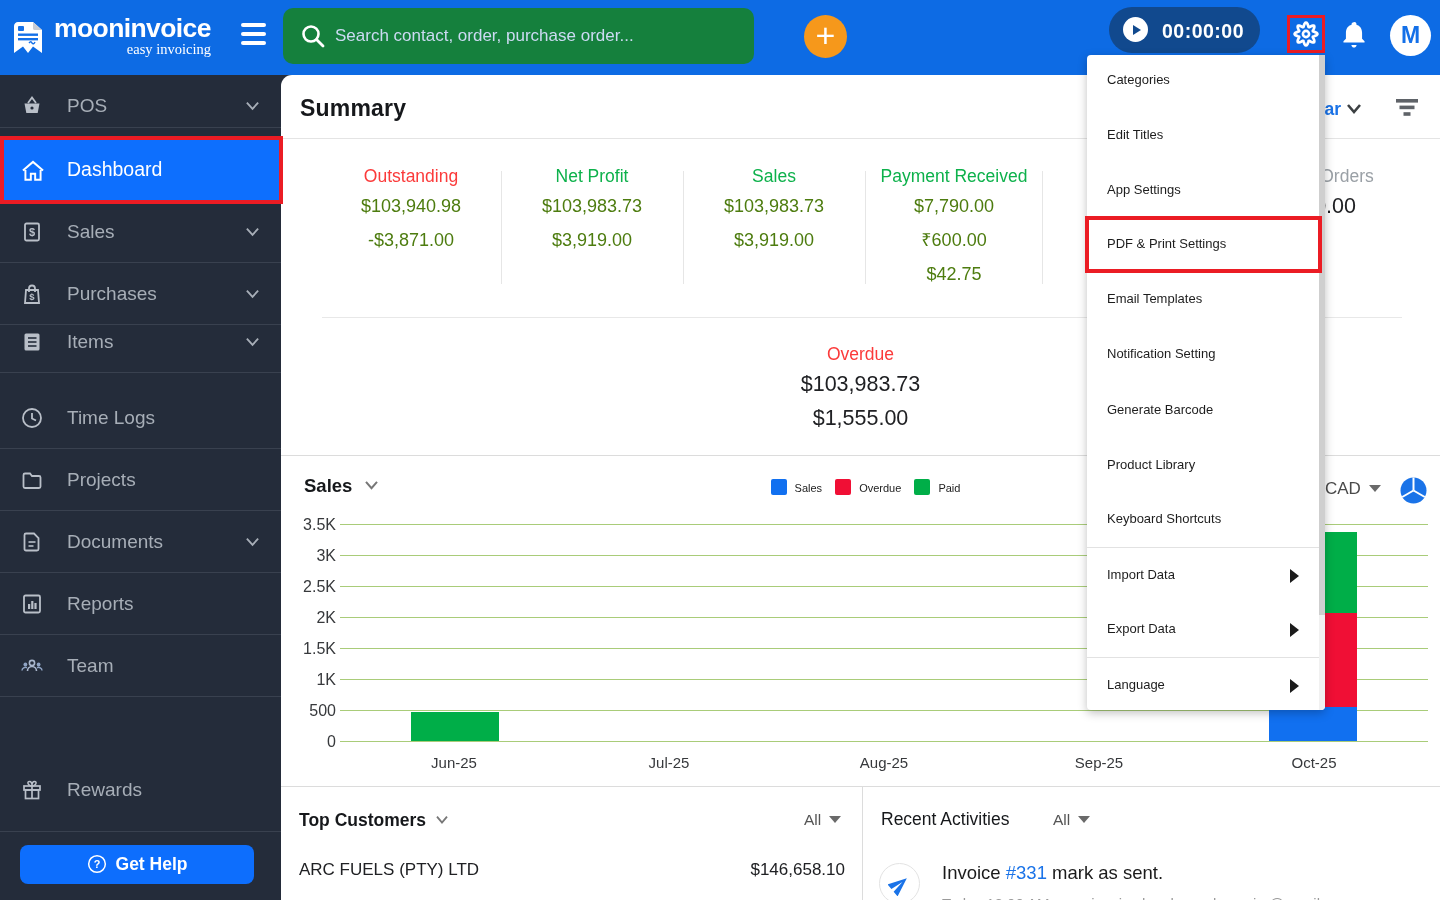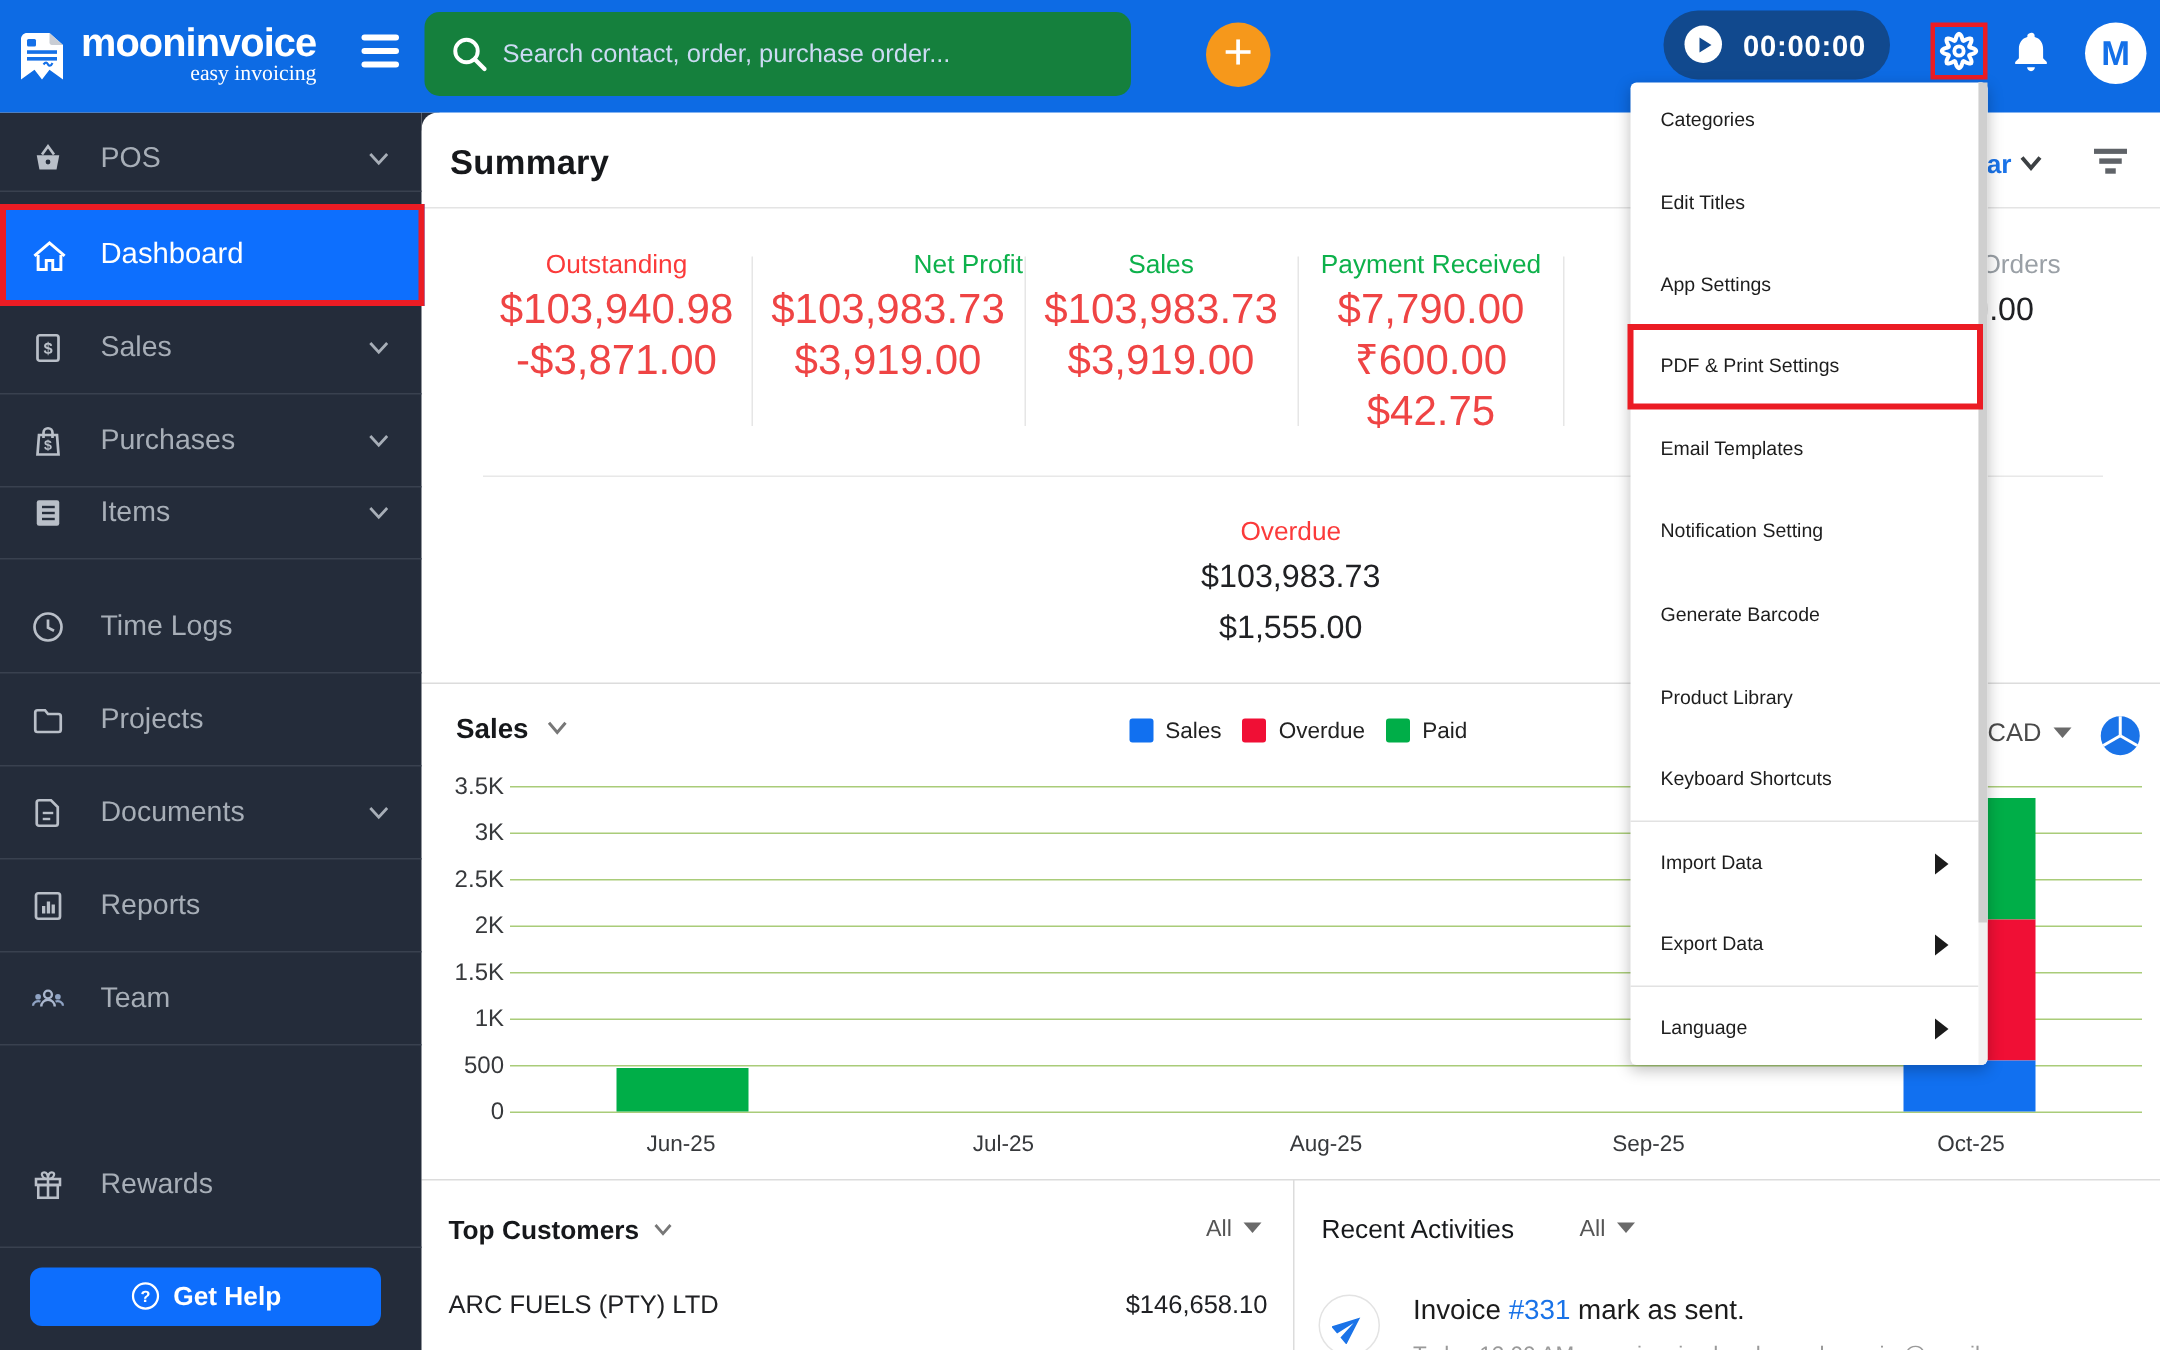--- a/index.html
+++ b/index.html
@@ -38,29 +38,29 @@
 #gethelp { position:absolute; left:20px; top:770px; width:234px; height:39px; background:#0d6efd; border-radius:8px; color:#fff; text-align:center; line-height:39px; font-size:17.5px; font-weight:bold; }
 #helpline { position:absolute; left:0; top:756px; width:281px; height:0; border-top:1px solid #39414f;}
 
 
 #content { position:absolute; left:281px; top:75px; width:1159px; height:825px; background:#fff; border-top-left-radius:11px; }
 #hdr-summary { position:absolute; left:19px; top:20px; font-size:23px; font-weight:bold; color:#16181b; letter-spacing:0.2px;}
 #hdr-line { position:absolute; left:0; top:63px; width:1159px; border-top:1px solid #e4e4e4;}
 #yearsel { position:absolute; left:900px; top:24px; width:160px; text-align:right; font-size:17.5px; color:#1a73e8; font-weight:bold; white-space:nowrap;}
 .statcol { position:absolute; top:91px; width:180px; text-align:center;}
 .statcol .slbl { font-size:17.5px; line-height:20px; margin-bottom:3px;}
-.statcol .sval { font-size:28px; color:#ef4444; line-height:34px;}
+.statcol .sval { font-size:18px; color:#4d7c0f; line-height:34px;}
 .vdiv { position:absolute; top:96px; height:113px; width:0; border-left:1px solid #e6e6e6;}
 #insetline { position:absolute; left:41px; top:242px; width:1080px; border-top:1px solid #e8e8e8;}
 #overdue { position:absolute; left:0px; top:269px; width:1159px; text-align:center;}
 #overdue .slbl { font-size:17.5px; color:#fb3a3a; line-height:20px; margin-bottom:3px;}
 #overdue .sval { font-size:21.5px; color:#202124; line-height:34px;}
 #line455 { position:absolute; left:0; top:380px; width:1159px; border-top:1px solid #dcdcdc;}
 #saleshdr { position:absolute; left:23px; top:400px; font-size:18.5px; font-weight:bold; color:#16181b;}
-#legend { position:absolute; left:0; top:404px; width:1159px; text-align:center; font-size:15px; color:#222;}
+#legend { position:absolute; left:0; top:404px; width:1159px; text-align:center; font-size:11px; color:#222;}
 #legend .sq { display:inline-block; width:16px; height:16px; border-radius:2px; vertical-align:-3px; margin:0 8px 0 10px;}
 #cadsel { position:absolute; left:1044px; top:404px; font-size:17px; color:#4a4a4a;}
 .dntri { display:inline-block; width:0; height:0; border-left:6px solid transparent; border-right:6px solid transparent; border-top:7px solid #6a6a6a; margin-left:8px; vertical-align:2px;}
 #pieicon { position:absolute; left:1119px; top:402px;}
 
 
 .gline { position:absolute; left:59px; width:1088px; height:0; border-top:1px solid #a9cc79;}
 .ylbl { position:absolute; width:50px; text-align:right; font-size:16px; color:#37393c; left:5px; line-height:19px;}
 .xlbl { position:absolute; width:100px; text-align:center; font-size:15px; color:#37393c; top:679px;}
 .bar { position:absolute; width:88px; }
@@ -101,21 +101,21 @@
     <rect x="4.5" y="6.6" width="15" height="3.6" fill="#5f6368"></rect>
     <rect x="8.5" y="13.2" width="7" height="3.6" fill="#5f6368"></rect>
   </svg>
   <div id="hdr-line"></div>
 
   <div class="statcol" style="left:40px;">
     <div class="slbl" style="color:#fb3a3a;">Outstanding</div>
     <div class="sval">$103,940.98<br>-$3,871.00</div>
   </div>
   <div class="statcol" style="left:221px;">
-    <div class="slbl" style="color:#0db14b;text-align:right;">Net Profit</div>
+    <div class="slbl" style="color:#0db14b;">Net Profit</div>
     <div class="sval">$103,983.73<br>$3,919.00</div>
   </div>
   <div class="statcol" style="left:403px;">
     <div class="slbl" style="color:#0db14b;">Sales</div>
     <div class="sval">$103,983.73<br>$3,919.00</div>
   </div>
   <div class="statcol" style="left:583px;">
     <div class="slbl" style="color:#0db14b;">Payment Received</div>
     <div class="sval">$7,790.00<br>₹600.00<br>$42.75</div>
   </div>

